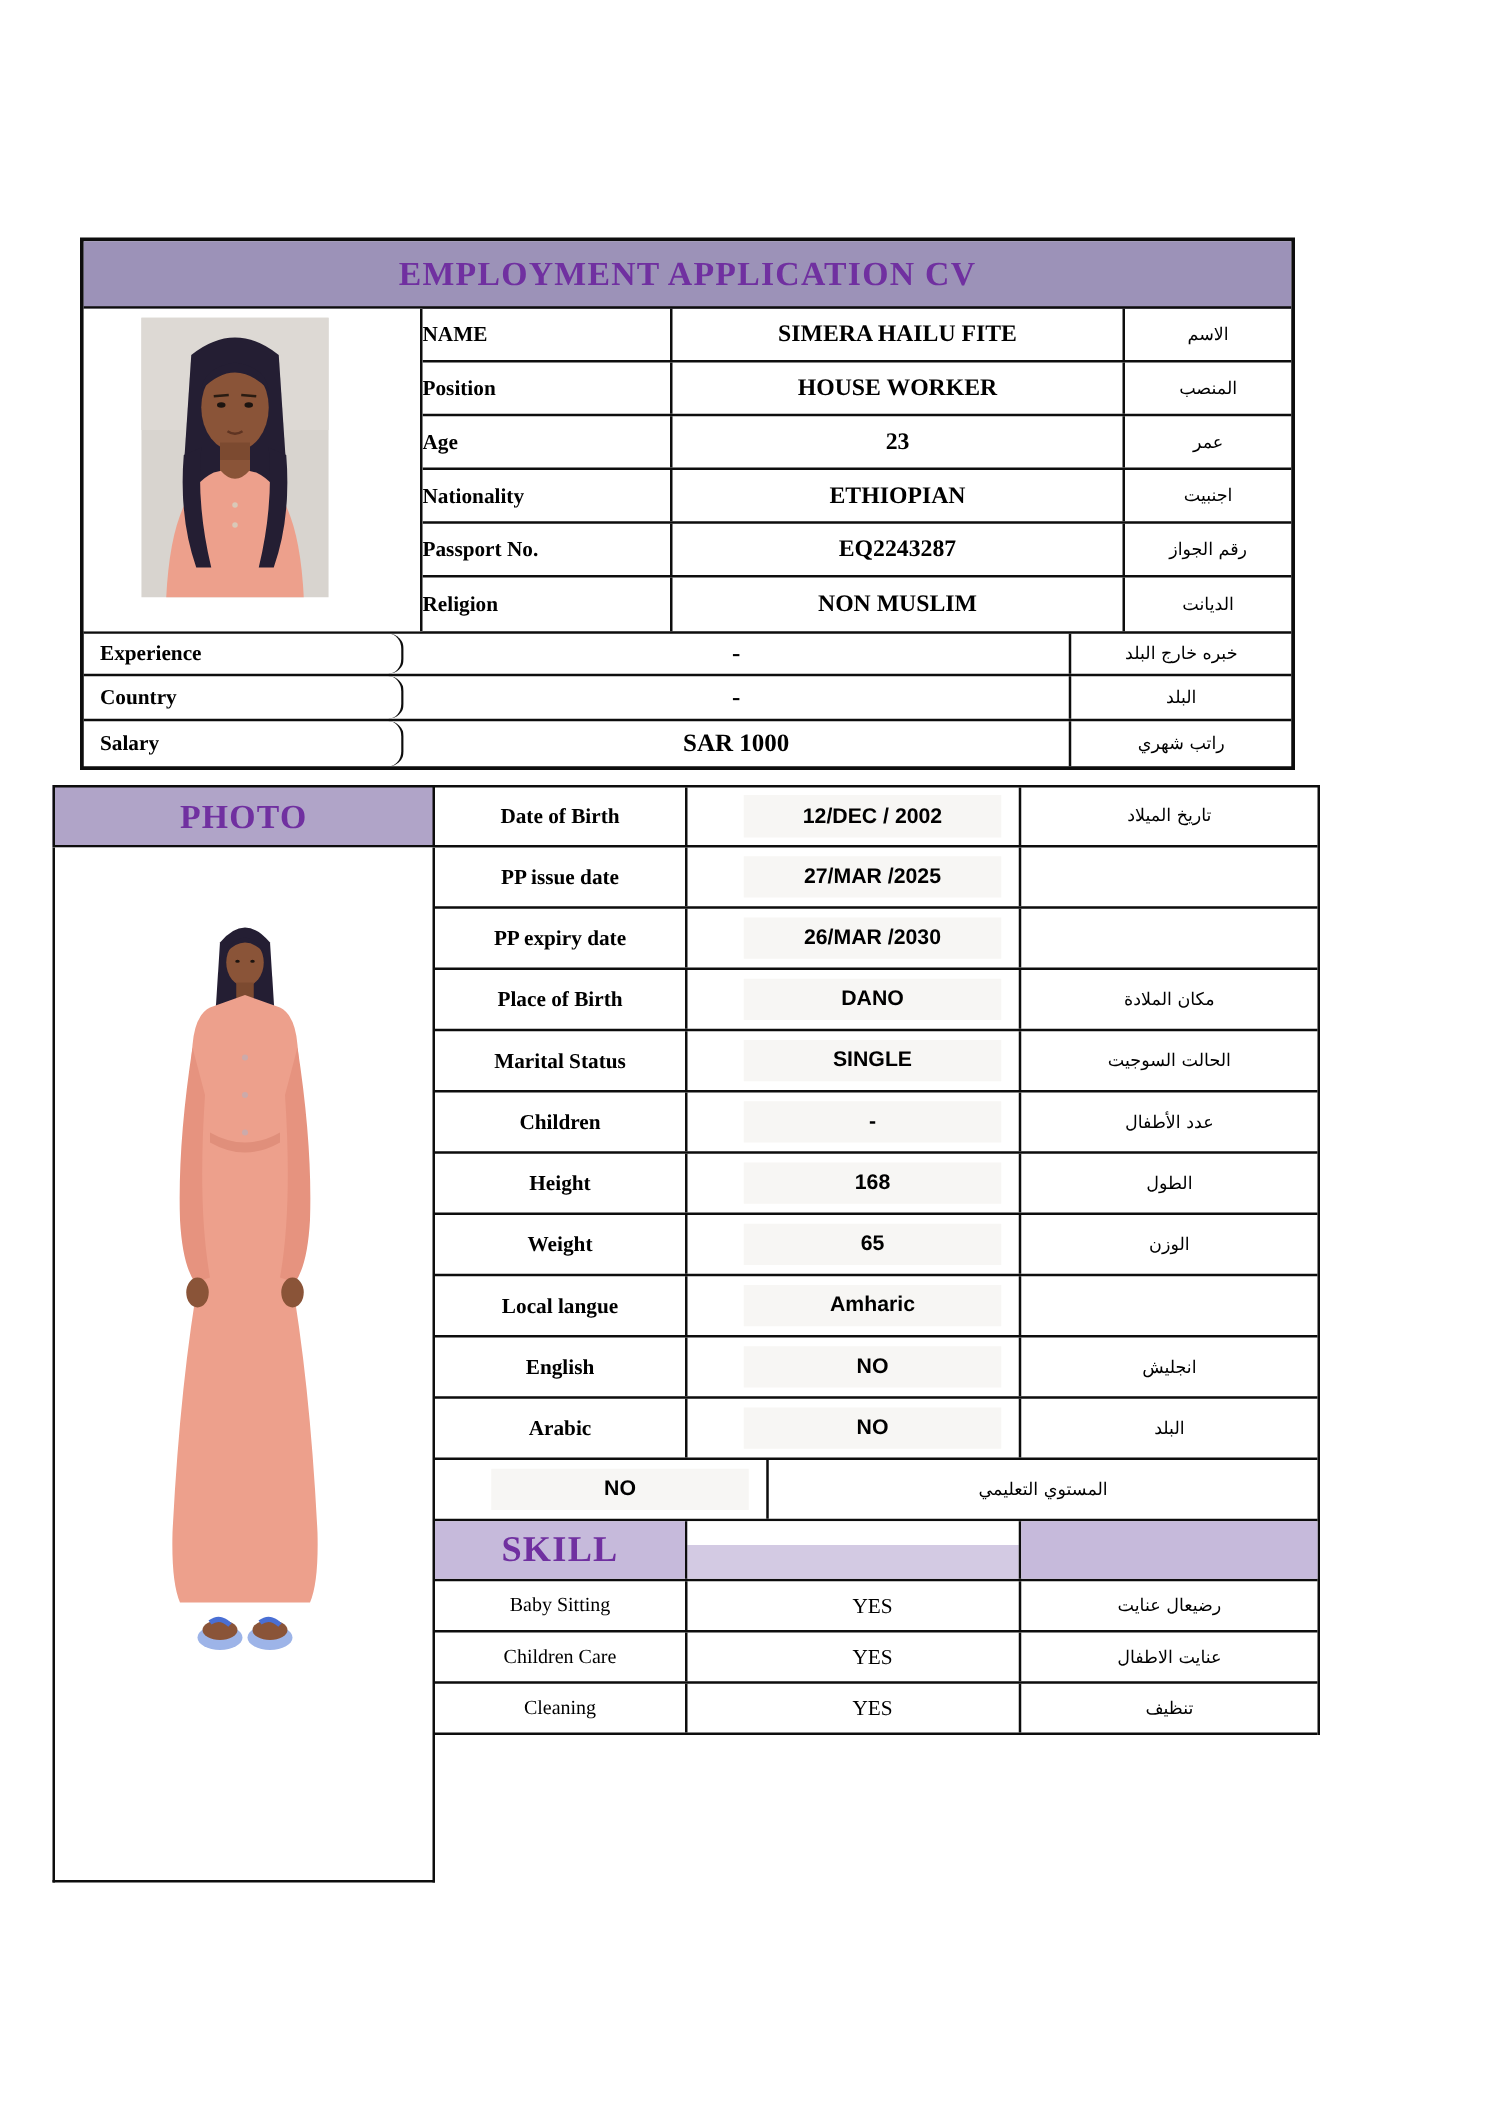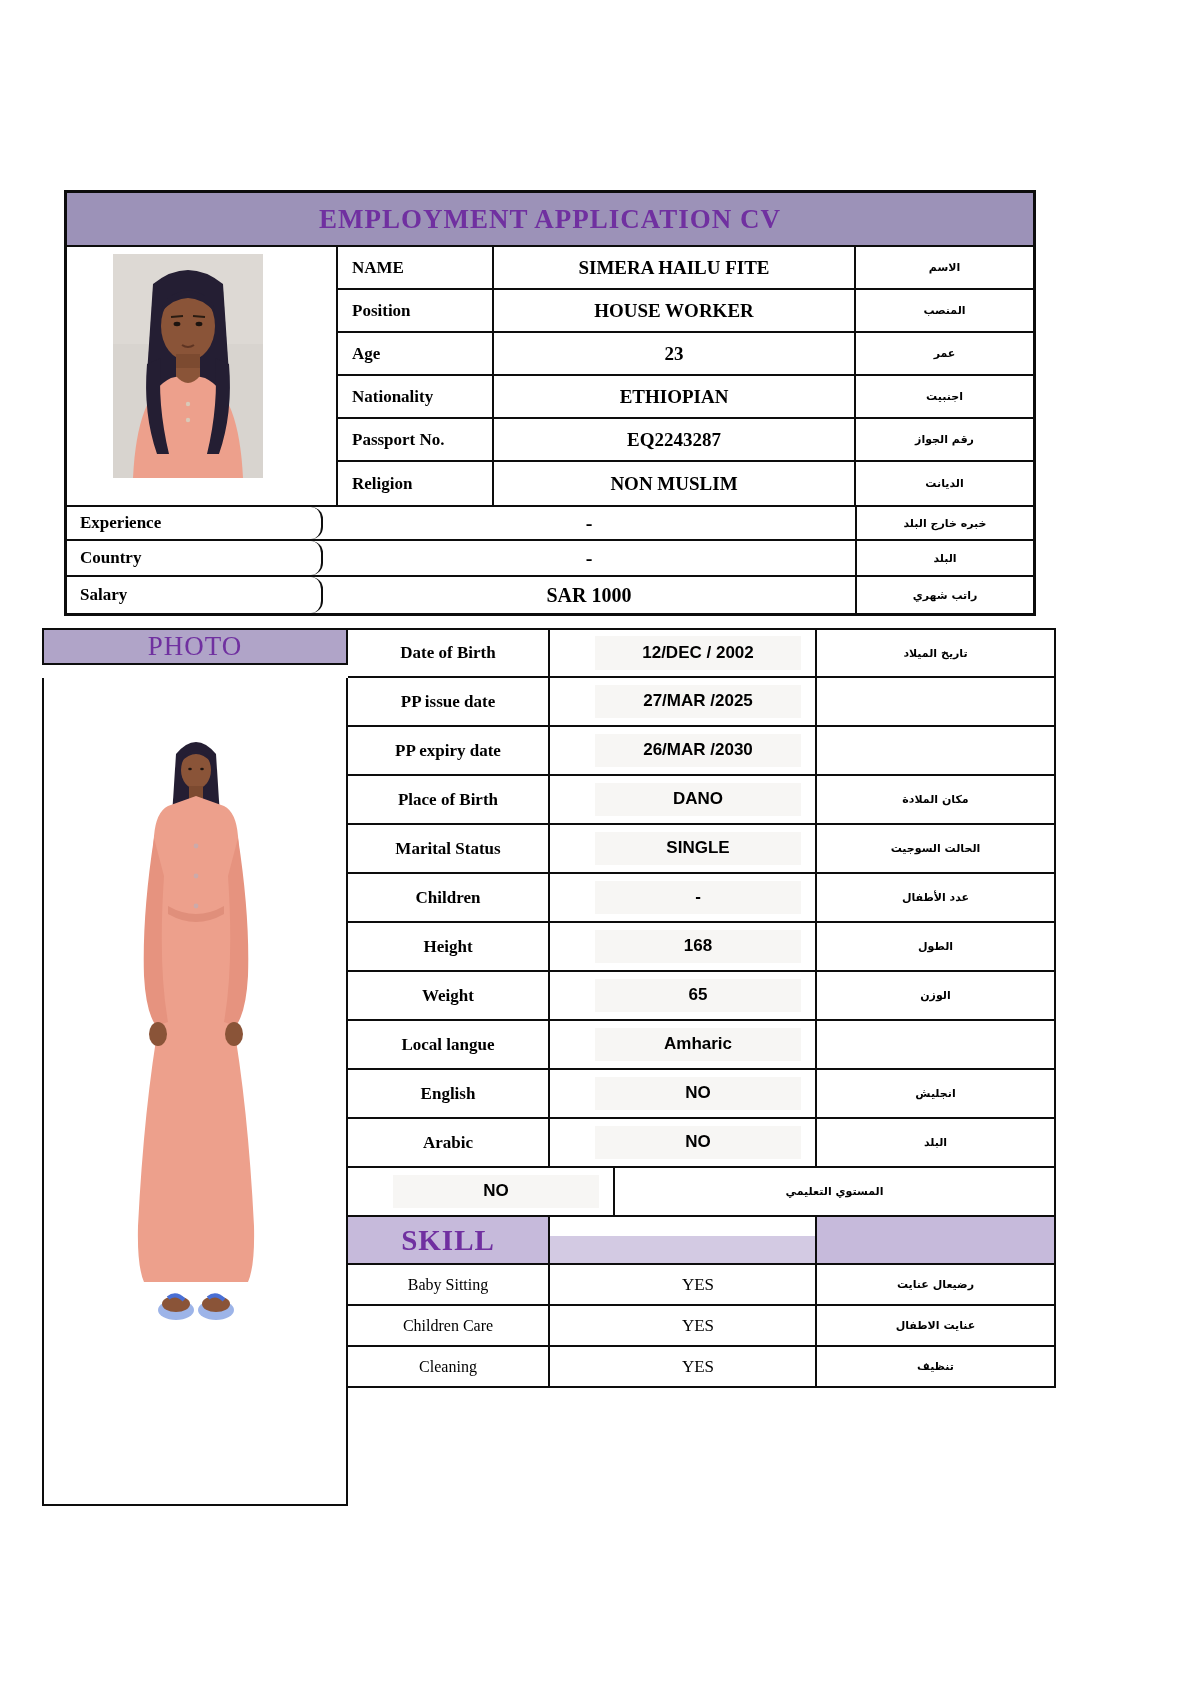--- a/index.html
+++ b/index.html
@@ -28,40 +28,40 @@
   .t1-header{
     height:54px;background:var(--header-bg);border-bottom:2px solid var(--line);
     display:flex;align-items:center;justify-content:center;
     font-weight:bold;font-size:27px;letter-spacing:1px;color:var(--accent);
   }
   .t1-main{display:flex;}
   .t1-photo-cell{width:271px;border-right:2px solid var(--line);position:relative;background:#fff;}
   .t1-rows{flex:1;display:flex;flex-direction:column;}
   .t1row{display:flex;height:43px;border-bottom:2px solid var(--line);}
   .t1row:last-child{border-bottom:2px solid var(--line);}
-  .t1row .label{width:156px;border-right:2px solid var(--line);display:flex;align-items:center;padding-left:14px;font-weight:bold;font-size:17px;}
+  .t1row .label{width:200px;border-right:2px solid var(--line);display:flex;align-items:center;font-weight:bold;font-size:17px;}
   .t1row .value{width:362px;border-right:2px solid var(--line);display:flex;align-items:center;justify-content:center;font-weight:bold;font-size:19px;}
   .t1row .arabic{flex:1;}
   .t1brow{display:flex;height:36px;border-bottom:2px solid var(--line);}
   .t1brow.last{border-bottom:none;}
   .t1brow .label{width:256px;border-right:2px solid var(--line);display:flex;align-items:center;padding-left:13px;font-weight:bold;font-size:17px;border-radius:12px;}
   .t1brow .value{width:534px;border-right:2px solid var(--line);display:flex;align-items:center;justify-content:center;font-weight:bold;font-size:20px;}
   .t1brow .arabic{flex:1;}
   .arabic{
     direction:rtl;display:flex;align-items:center;justify-content:center;
-    font-family:"DejaVu Sans", sans-serif;font-weight:bold;font-size:11px;padding:0 15px;
+    font-family:"DejaVu Sans", sans-serif;font-weight:normal;font-size:14px;padding:0 15px;
   }
 
   
   .t2{position:absolute;left:42px;top:628px;width:1014px;height:880px;}
   .t2-photohead{
-    position:absolute;left:0;top:0;width:306px;height:37px;
+    position:absolute;left:0;top:0;width:306px;height:50px;
     background:var(--photo-bg);border:2px solid var(--line);
     display:flex;align-items:center;justify-content:center;
-    font-weight:normal;font-size:27px;letter-spacing:1px;color:var(--accent);
+    font-weight:bold;font-size:27px;letter-spacing:1px;color:var(--accent);
   }
   .t2-photocell{
     position:absolute;left:0;top:50px;width:306px;height:828px;background:#fff;
     border-left:2px solid var(--line);border-right:2px solid var(--line);border-bottom:2px solid var(--line);
   }
   .t2-grid{position:absolute;left:306px;top:0;width:708px;border-top:2px solid var(--line);border-right:2px solid var(--line);}
   .t2row{display:flex;border-bottom:2px solid var(--line);}
   .h50{height:48px;} .h51{height:49px;} .h43{height:41px;}
   .t2row .label{width:202px;border-right:2px solid var(--line);display:flex;align-items:center;justify-content:center;font-weight:bold;font-size:17px;text-align:center;}
   .t2row .value{width:267px;border-right:2px solid var(--line);display:flex;align-items:center;justify-content:center;padding-left:31px;}

